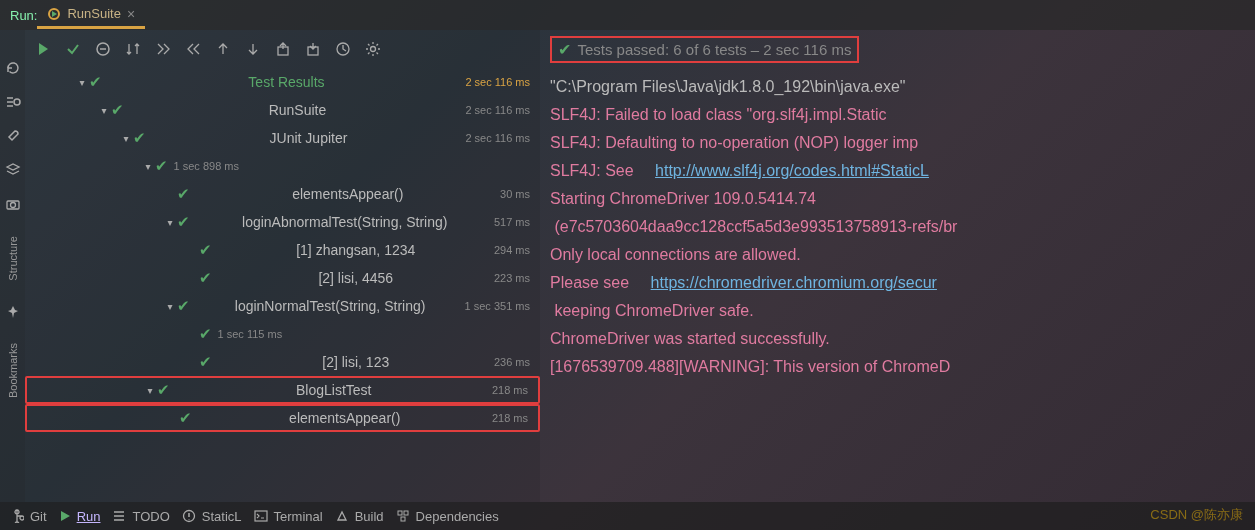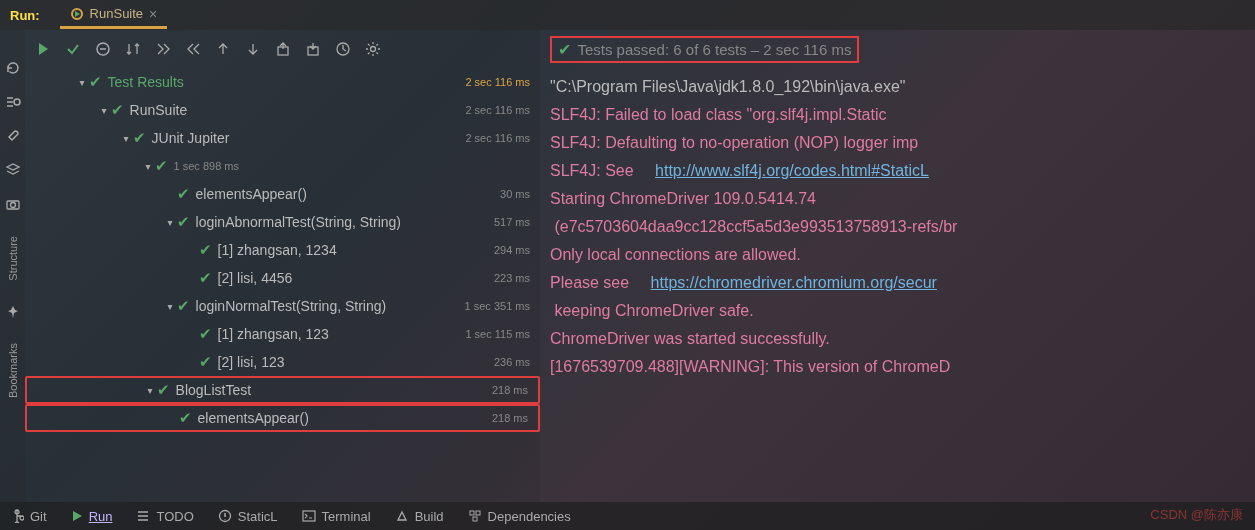--- a/index.html
+++ b/index.html
@@ -1,49 +1,49 @@
 <!DOCTYPE html>
 <html><head>
 <meta charset="utf-8">
 <style>
 * { margin:0; padding:0; box-sizing:border-box; font-family:"Segoe UI",Arial,sans-serif; }
 body { width:1255px; height:530px; background:#2b2b2b; color:#bbb; overflow:hidden; position:relative; }
 .bg { position:absolute; inset:0; background:linear-gradient(135deg,#3a4a5a 0%,#2b3b4b 30%,#4a3a4a 60%,#3b2b3b 100%); opacity:0.55; z-index:0; }
 .content { position:relative; z-index:1; display:flex; flex-direction:column; height:100%; }
 .topbar { display:flex; align-items:center; height:30px; padding:0 10px; background:rgba(40,40,40,0.7); font-size:13px; }
-.topbar .lbl { color:#fde047; margin-right:20px;font-weight:bold; }
+.topbar .lbl { color:#86efac; margin-right:0; }
 .tab-run { display:flex; align-items:center; gap:6px; padding:4px 10px; border-bottom:3px solid #d9a343; color:#c8b385; }
 .tab-close { color:#888; font-size:14px; }
 .main { display:flex; flex:1; min-height:0; }
 .left-strip { width:25px; display:flex; flex-direction:column; align-items:center; gap:18px; padding-top:30px; background:rgba(30,30,30,0.3); }
 .left-strip .ico { color:#aaa; font-size:16px; cursor:pointer; }
 .vlabel { writing-mode:vertical-rl; transform:rotate(180deg); font-size:11px; color:#999; margin:6px 0; }
 .tree-panel { width:515px; display:flex; flex-direction:column; background:rgba(30,30,30,0.15); }
 .toolbar { display:flex; align-items:center; gap:14px; padding:6px 10px; height:38px; }
 .toolbar .ico { color:#aaa; font-size:17px; cursor:pointer; }
 .play { color:#59a869; }
 .tree { flex:1; overflow:auto; font-size:14px; padding-bottom:4px; }
 .row { display:flex; align-items:center; height:28px; padding-right:10px; cursor:pointer; }
 .row .arrow { width:14px; text-align:center; color:#aaa; font-size:10px; }
 .row .check { color:#59a869; font-size:15px; margin-right:6px; }
-.row .name { flex:1; color:#bbb; }
+.row .name { flex:1; color:#bbb;text-align:center; }
 .row .time { color:#888; font-size:11px; }
 .row.hl-node { border:2px solid #e03e3e; border-radius:2px; }
 .console-panel { flex:1; display:flex; flex-direction:column; font-family:"Consolas","Courier New",monospace; font-size:16px; }
 .status-line { padding:6px 10px; display:flex; align-items:center; gap:8px; }
 .status-box { border:2px solid #e03e3e; padding:2px 6px; display:inline-flex; align-items:center; gap:6px; color:#888; font-size:15px; }
 .status-box .chk { color:#59a869; font-size:16px; }
 .console { flex:1; overflow:auto; padding:4px 10px; line-height:28px; white-space:pre; }
 .console .pink { color:#e07ba0; }
 .console .link { color:#6fb4e0; text-decoration:underline;margin-left:17px; }
 .console .gray { color:#bbb; }
-.bottombar { display:flex; align-items:center; height:28px; padding:0 10px; gap:24px; background:rgba(30,30,30,0.7); font-size:13px; }
+.bottombar { display:flex; align-items:center; height:28px; padding:0 10px; gap:12px; background:rgba(30,30,30,0.7); font-size:13px; }
 .bottombar .item { display:flex; align-items:center; gap:6px; color:#aaa; cursor:pointer; }
 .bottombar .item.active { color:#c4b5fd;text-decoration:underline; }
-.credit { position:absolute; bottom:6px; right:12px; color:#ef4444; font-size:13px; opacity:0.5; z-index:2;margin-left:8px; }
+.credit { position:absolute; bottom:6px; right:12px; color:#eab308; font-size:13px; opacity:0.5; z-index:2;margin-left:8px; }
 svg { display:block; }
 </style>
 </head>
 <body>
 <div class="bg"></div>
 <div class="content">
 
 <div class="topbar">
   <span class="lbl">Run:</span>
   <div class="tab-run">
@@ -215,21 +215,20 @@
           </div>
           <div class="row" style="padding-left: 138px;">
             <span class="arrow">▾</span>
             <span class="check">✔</span>
             <span class="name">loginNormalTest(String, String)</span>
             <span class="time">1 sec 351 ms</span>
           </div>
           <div class="row" style="padding-left: 160px;">
             <span class="arrow"></span>
             <span class="check">✔</span>
-            <span class="name">[1] zhangsan, 123</span>
             <span class="time">1 sec 115 ms</span>
           </div>
           <div class="row" style="padding-left: 160px;">
             <span class="arrow"></span>
             <span class="check">✔</span>
             <span class="name">[2] lisi, 123</span>
             <span class="time">236 ms</span>
           </div>
           <div class="row hl-node" style="padding-left: 116px;">
             <span class="arrow">▾</span>

